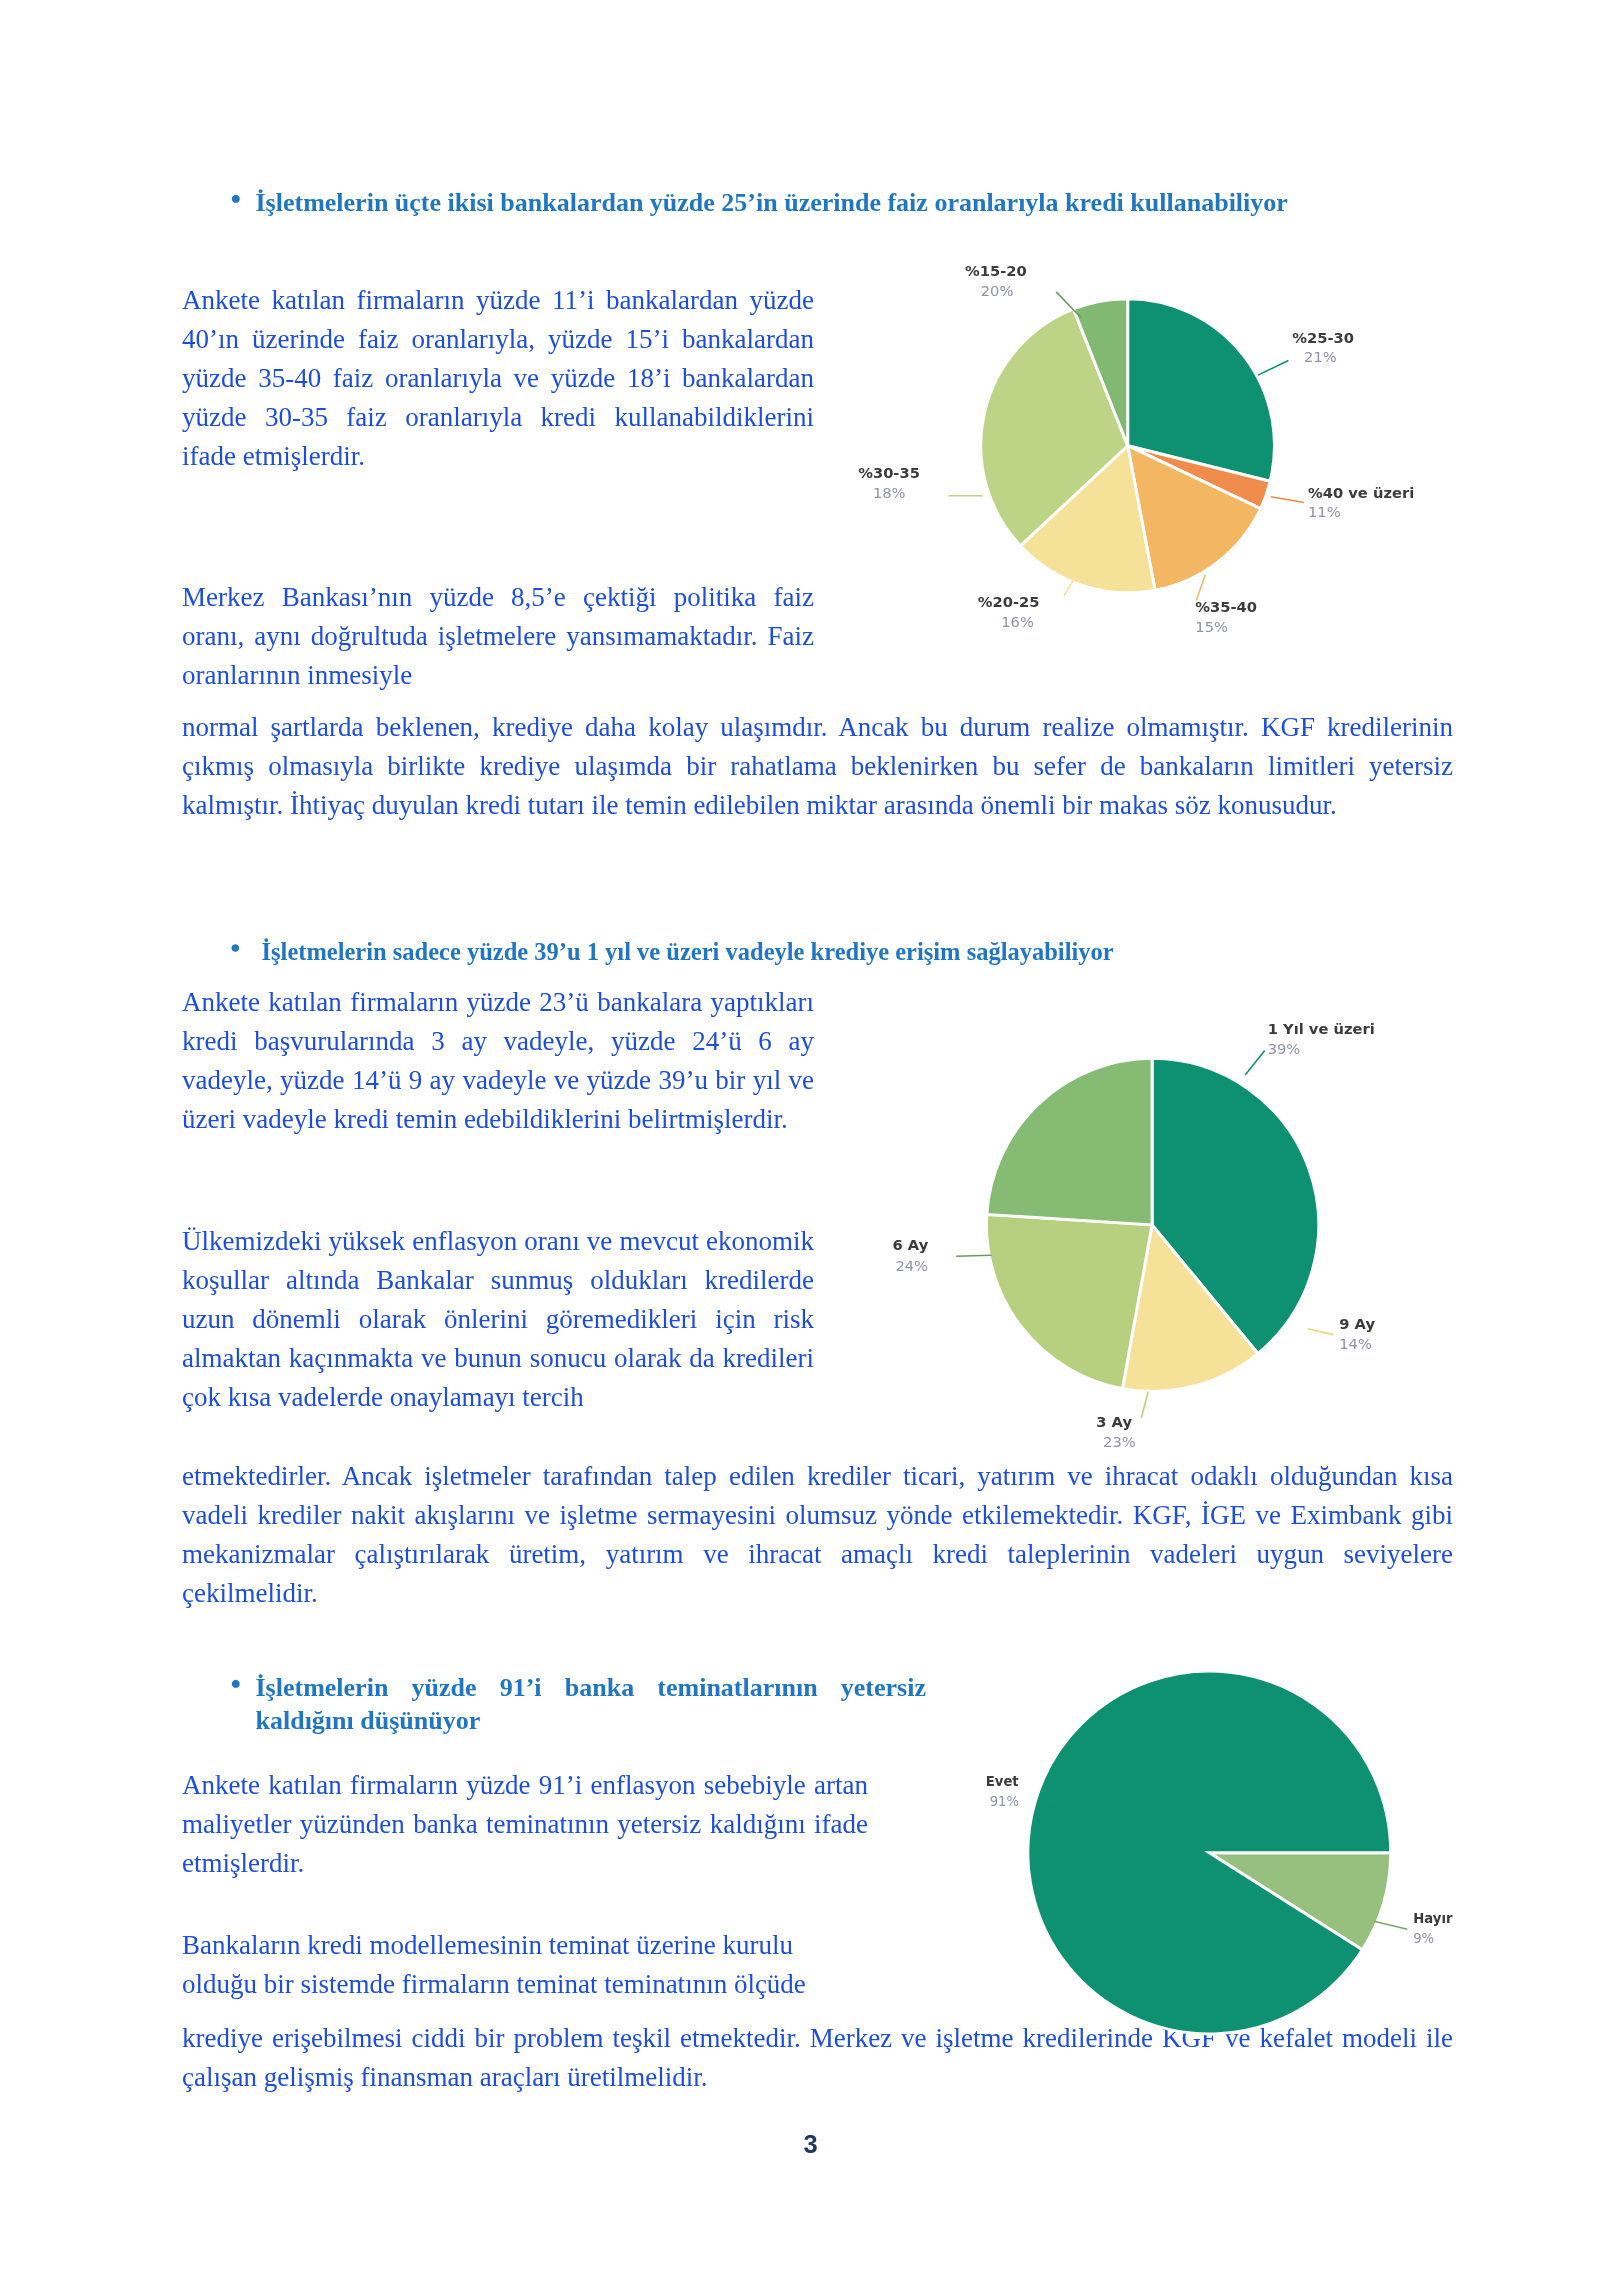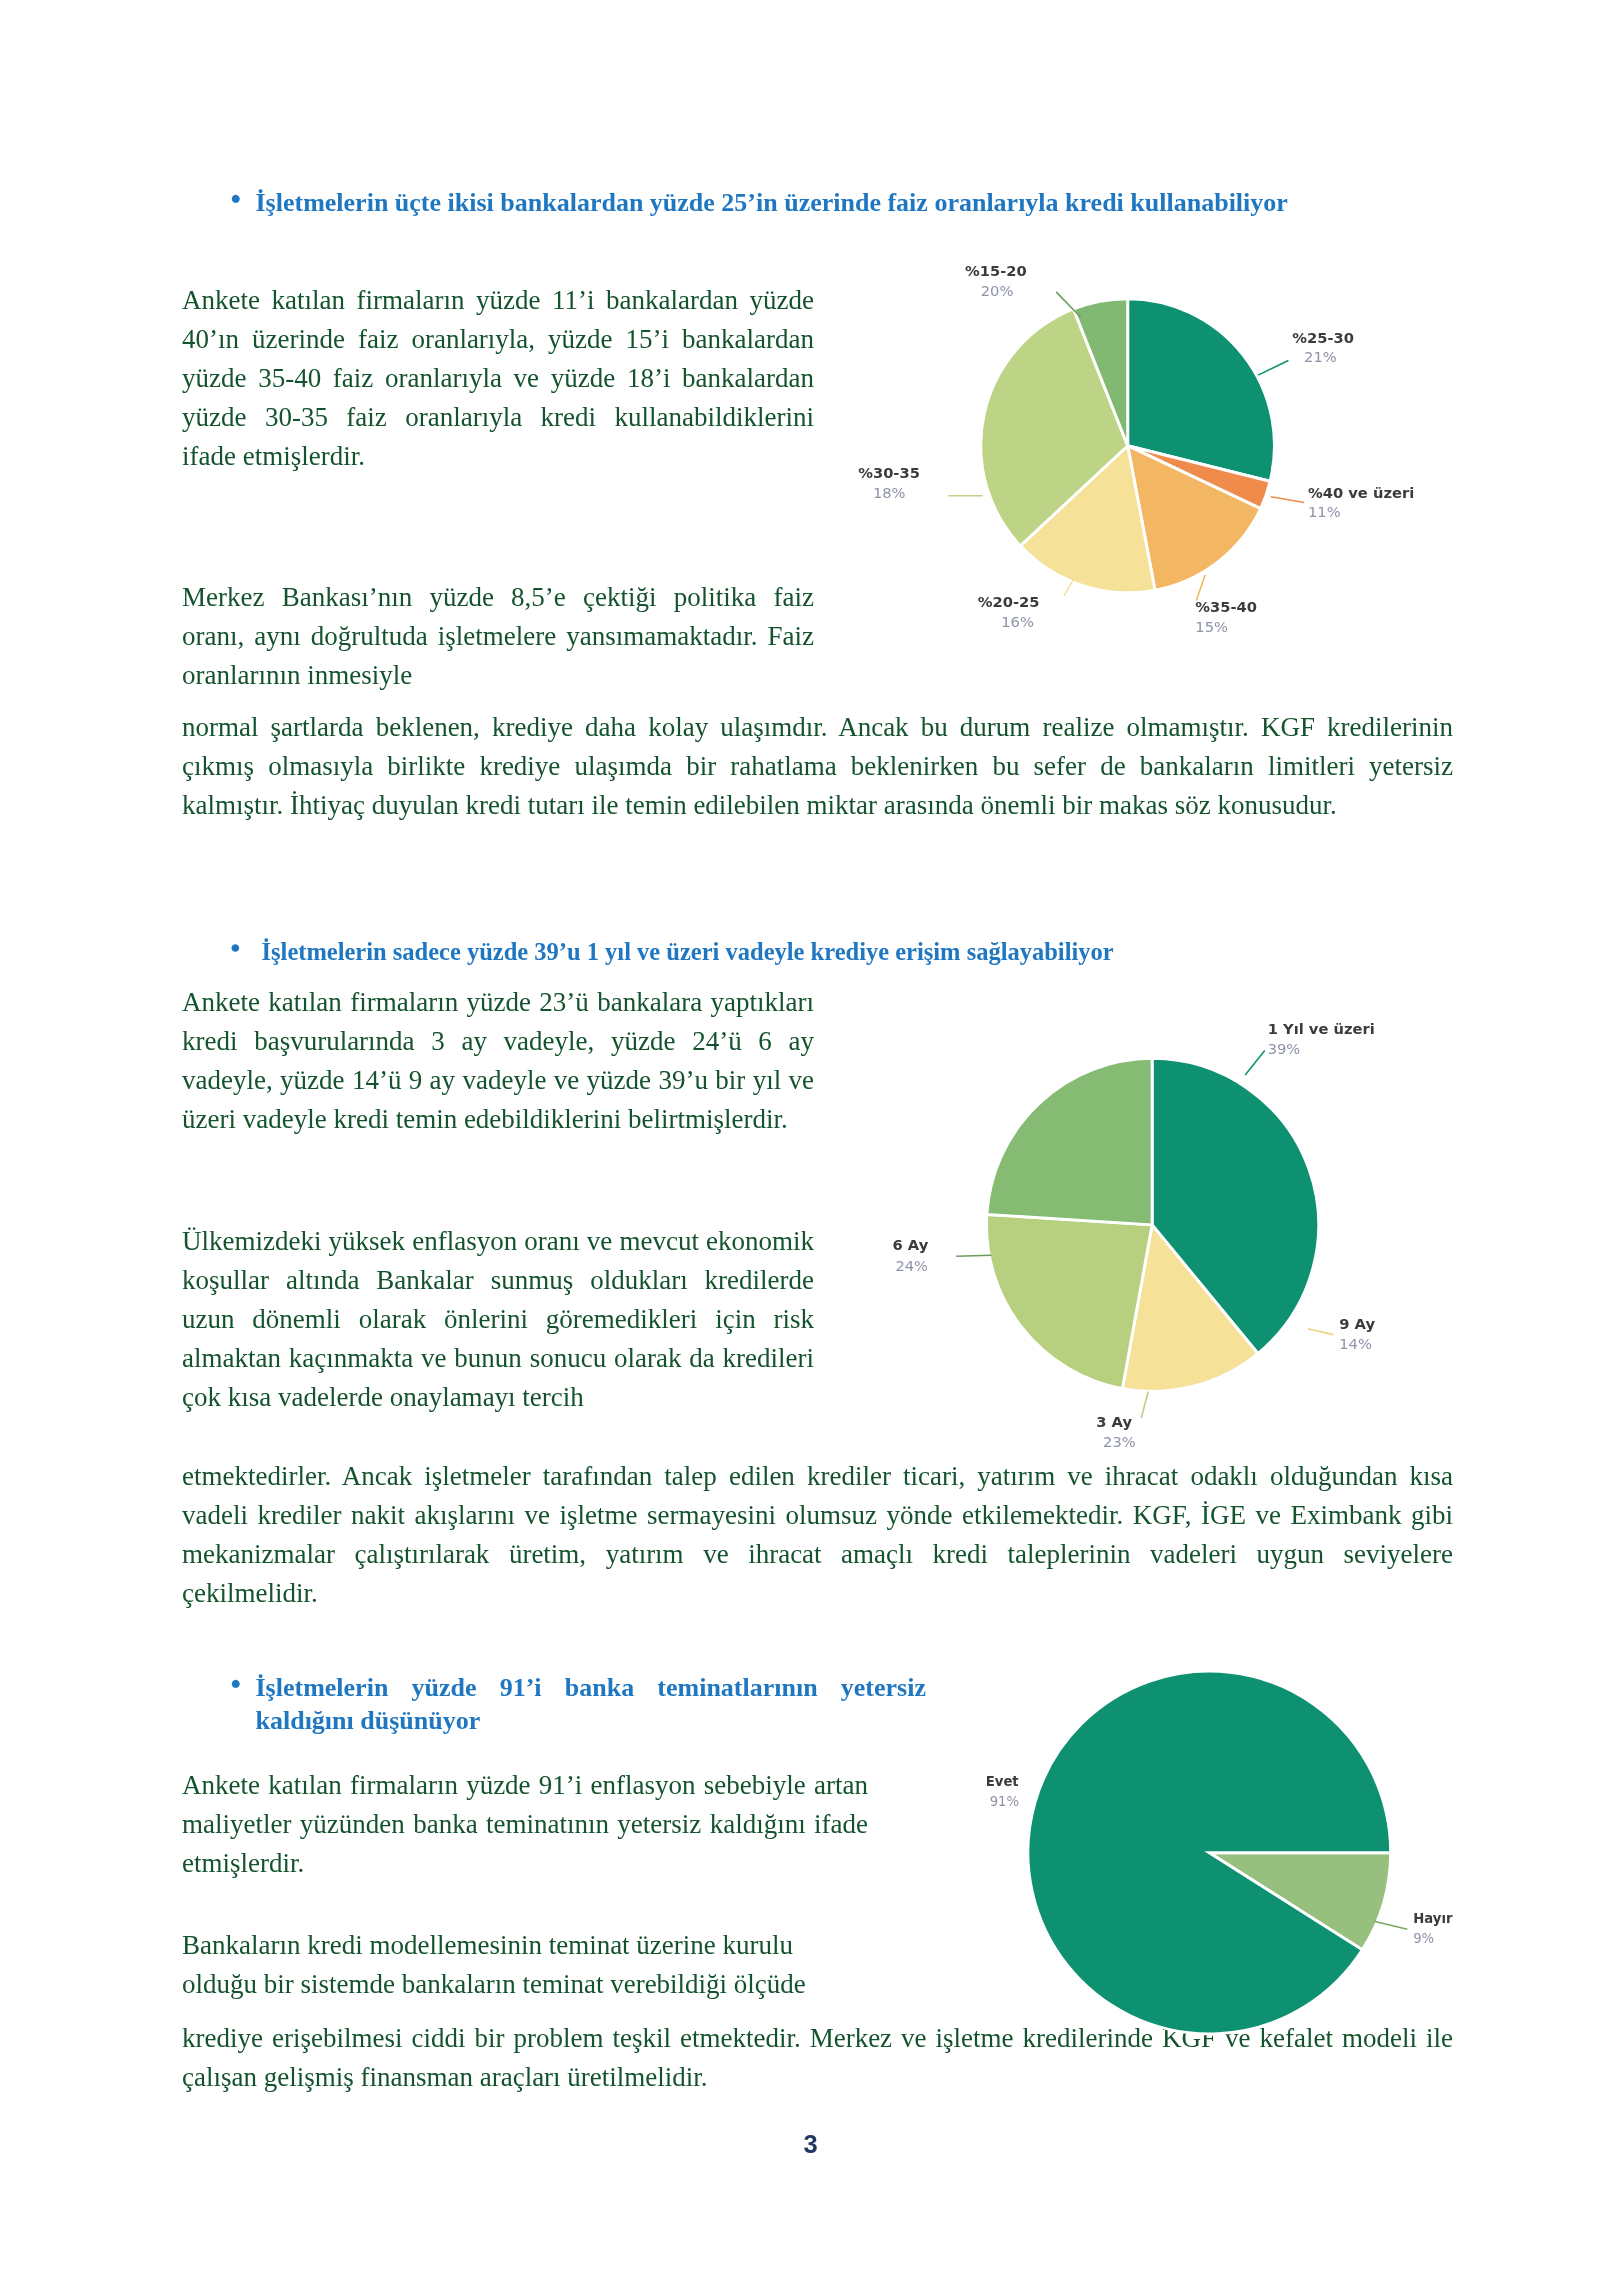--- a/index.html
+++ b/index.html
@@ -41,21 +41,21 @@
     text-justify: inter-word;
   }
 
   
   .para {
     position: absolute;
     font-size: 27px;
     line-height: 1.44;
     text-align: justify;
     text-justify: inter-word;
-    color: #14532d;
+    color: #1d4ed8;
   }
   .para.last-left { text-align: left; }
 
   
   .page-number {
     position: absolute;
     left: 0; right: 0;
     text-align: center;
     color: #1F3864;
     font-weight: bold;
@@ -185,21 +185,21 @@
     </svg>
   </div>
 
   <div class="bullet-heading" style="left:230px; top:1671px; width:696px; font-size:26px; line-height:1.28;">
     <span class="bullet-dot" style="font-size:18.6px;">●</span>
     <span class="bullet-text">İşletmelerin yüzde 91’i banka teminatlarının yetersiz kaldığını düşünüyor</span>
   </div>
 
   <p class="para" style="left:182px; top:1766px; width:686px; margin:0;">Ankete katılan firmaların yüzde 91’i enflasyon sebebiyle artan maliyetler yüzünden banka teminatının yetersiz kaldığını ifade etmişlerdir.</p>
 
-  <p class="para last-left" style="left:182px; top:1926px; width:686px; margin:0;">Bankaların kredi modellemesinin teminat üzerine kurulu olduğu bir sistemde bankaların teminat verebildiği ölçüde</p>
+  <p class="para last-left" style="left:182px; top:1926px; width:686px; margin:0;">Bankaların kredi modellemesinin teminat üzerine kurulu olduğu bir sistemde firmaların teminat teminatının ölçüde</p>
 
   <p class="para" style="left:182px; top:2019px; width:1271px; margin:0;">krediye erişebilmesi ciddi bir problem teşkil etmektedir. Merkez ve işletme kredilerinde KGF ve kefalet modeli ile çalışan gelişmiş finansman araçları üretilmelidir.</p>
 
   <div class="chart" style="left:974px; top:1637px; width:549px; height:451px;">
     <svg width="549" height="451" viewBox="0 0 560 460">
 
       <path class="slice" fill="#97c07e" d="M240,220 L425,220 A185,185 0 0,1 396.1,319.1 Z"></path>
 
       <path class="slice" fill="#0d9170" d="M240,220 L396.1,319.1 A185,185 0 1,1 425,220 Z"></path>
 

